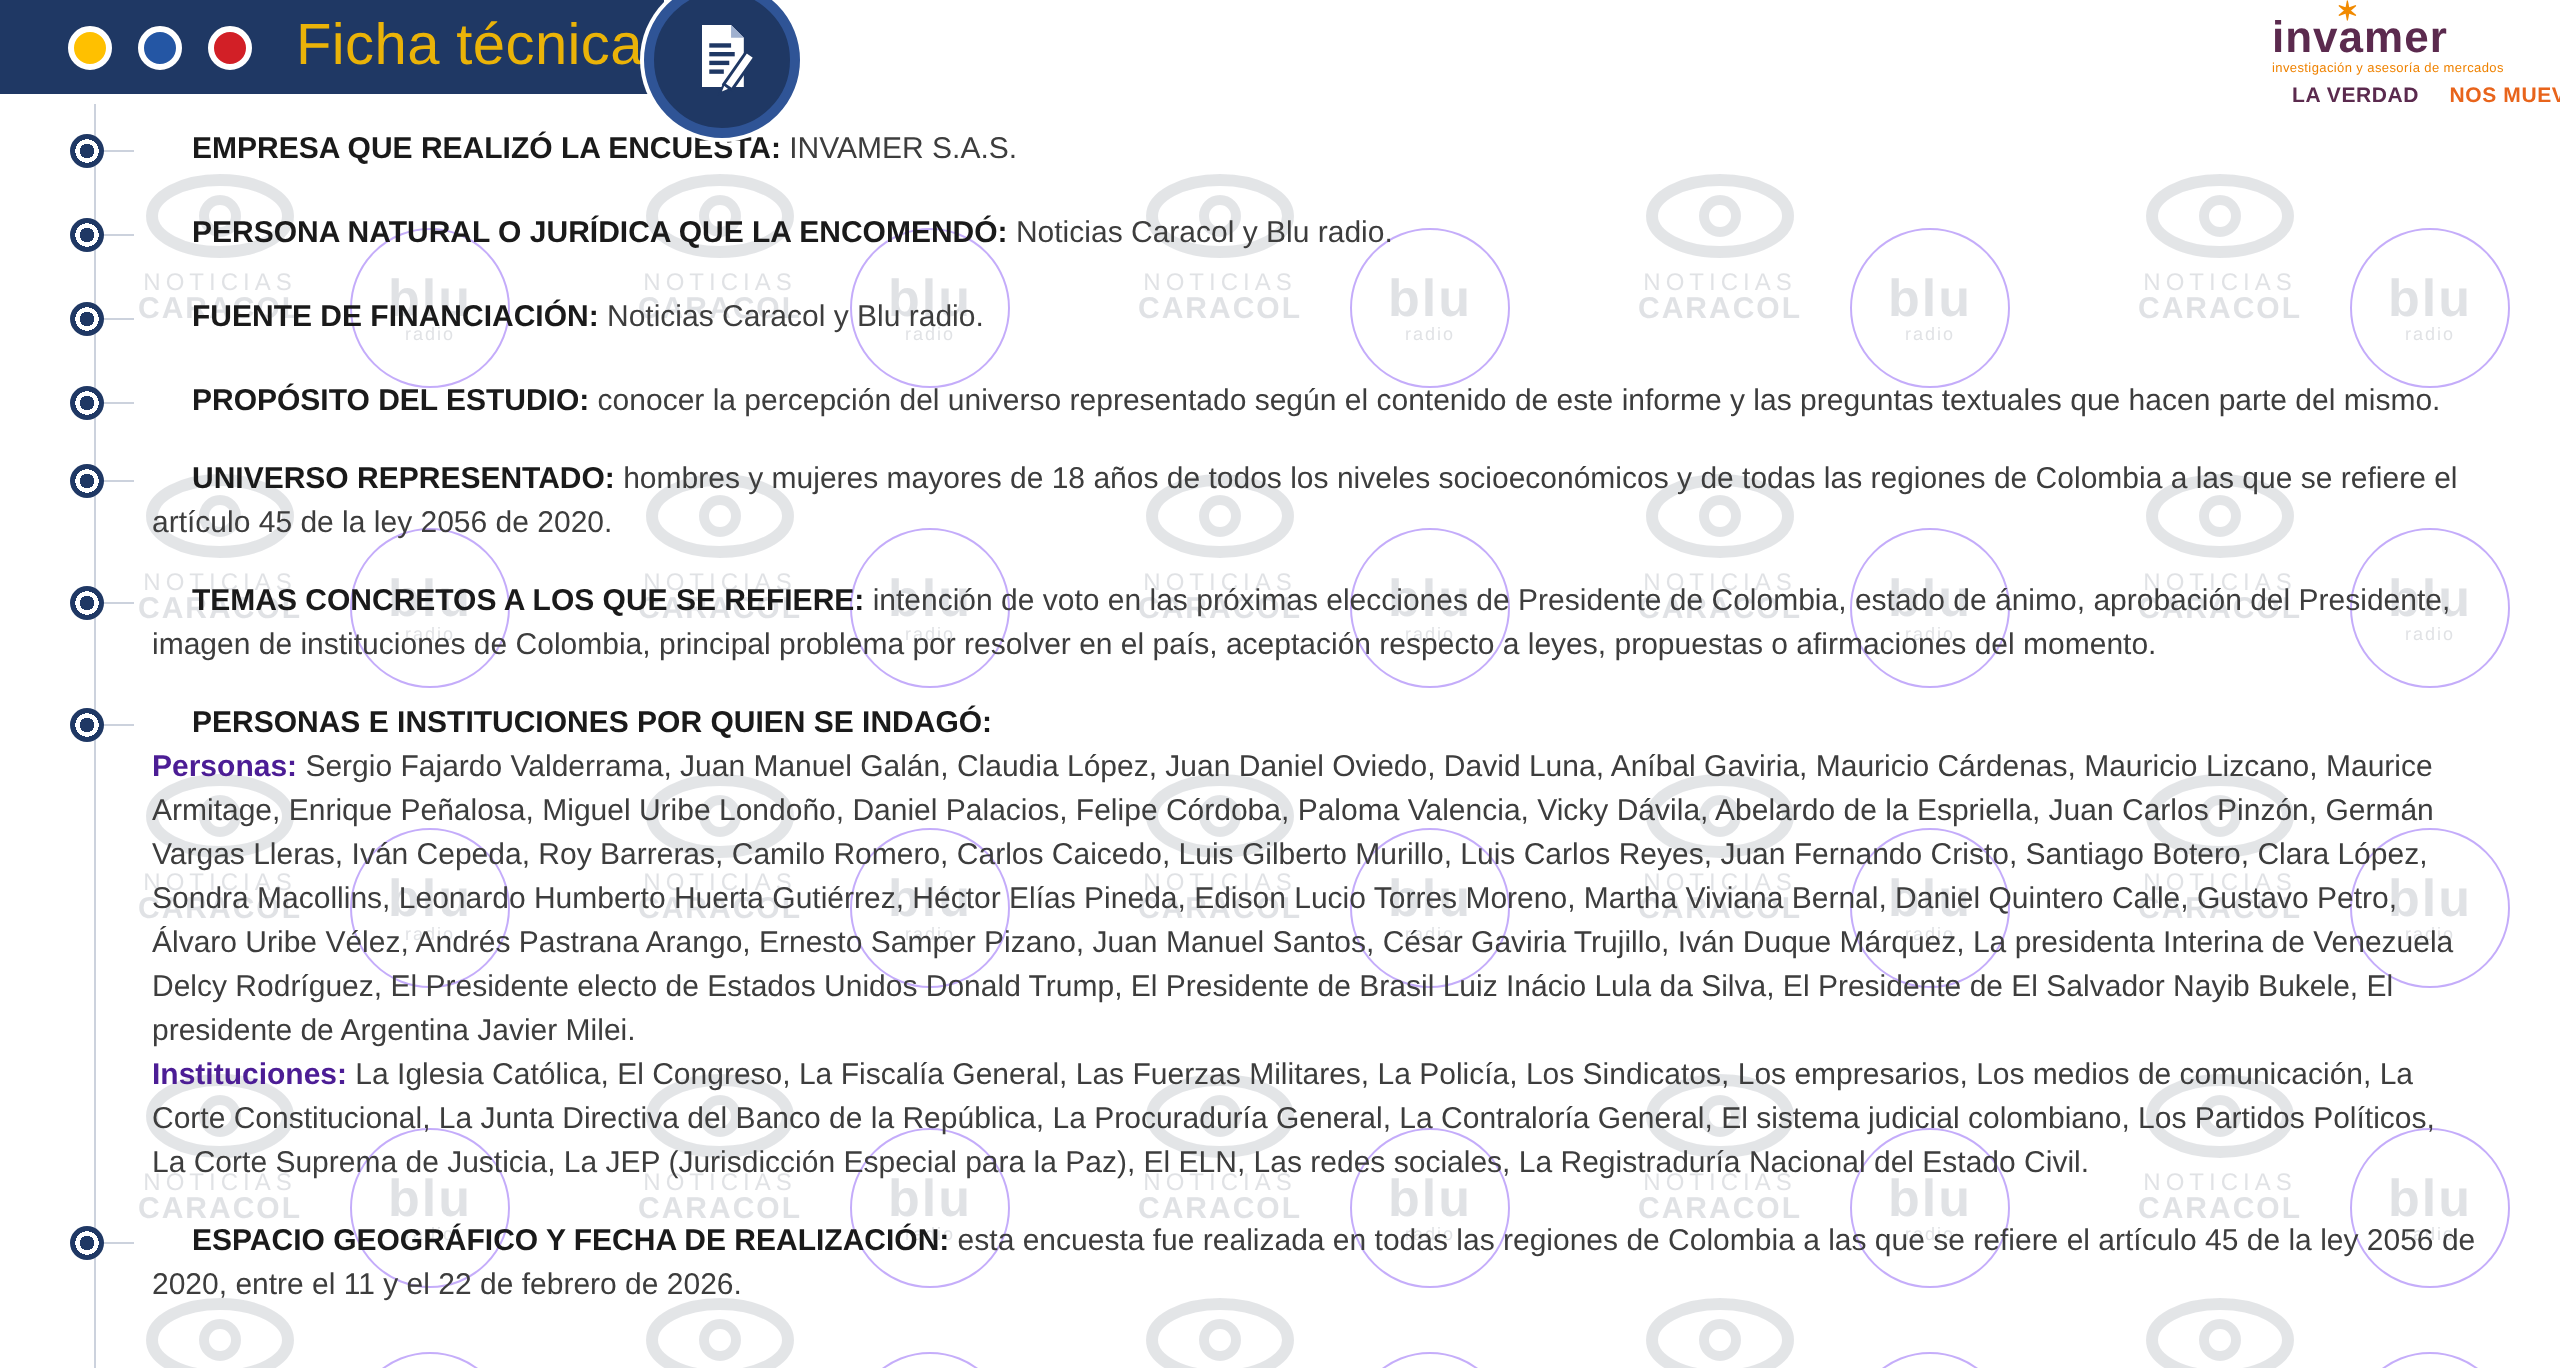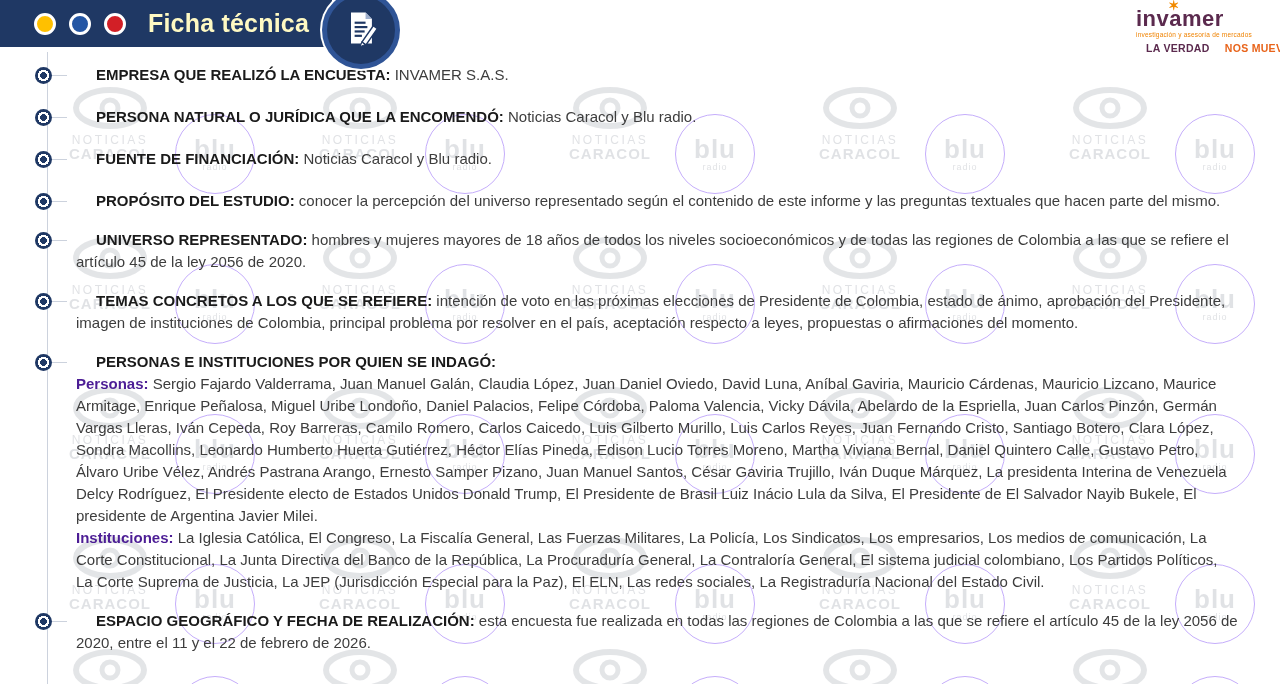--- a/index.html
+++ b/index.html
@@ -22,21 +22,21 @@
   .header-bar{
     position:absolute;left:0;top:0;width:332px;height:47px;background:#1f3864;z-index:5;
     display:flex;align-items:center;
   }
   .dots{display:flex;gap:13px;margin-left:34px;}
   .dot{width:22px;height:22px;border-radius:50%;border:3px solid #ffffff;box-sizing:border-box;}
   .dot-yellow{background:#ffc000;}
   .dot-blue{background:#2456a4;}
   .dot-red{background:#d21f26;}
   .header-title{
-    color:#fef9c3;font-size:25px;font-weight:700;margin-left:22px;letter-spacing:.2px;
+    color:#eab308;font-size:29px;font-weight:400;margin-left:22px;letter-spacing:.2px;
   }
   .header-badge{
     position:absolute;left:322px;top:-9px;width:68px;height:68px;border-radius:50%;
     background:#1f3864;border:5px solid #2f5496;box-shadow:0 0 0 2px #ffffff;
     display:flex;align-items:center;justify-content:center;z-index:6;
   }
   
   .logo{position:absolute;top:8px;right:16px;width:128px;text-align:left;z-index:5;line-height:1;}
   .logo-word{font-size:22px;font-weight:700;color:#5b2a4e;letter-spacing:.5px;position:relative;display:inline-block;}
   .logo-a{position:relative;display:inline-block;}

